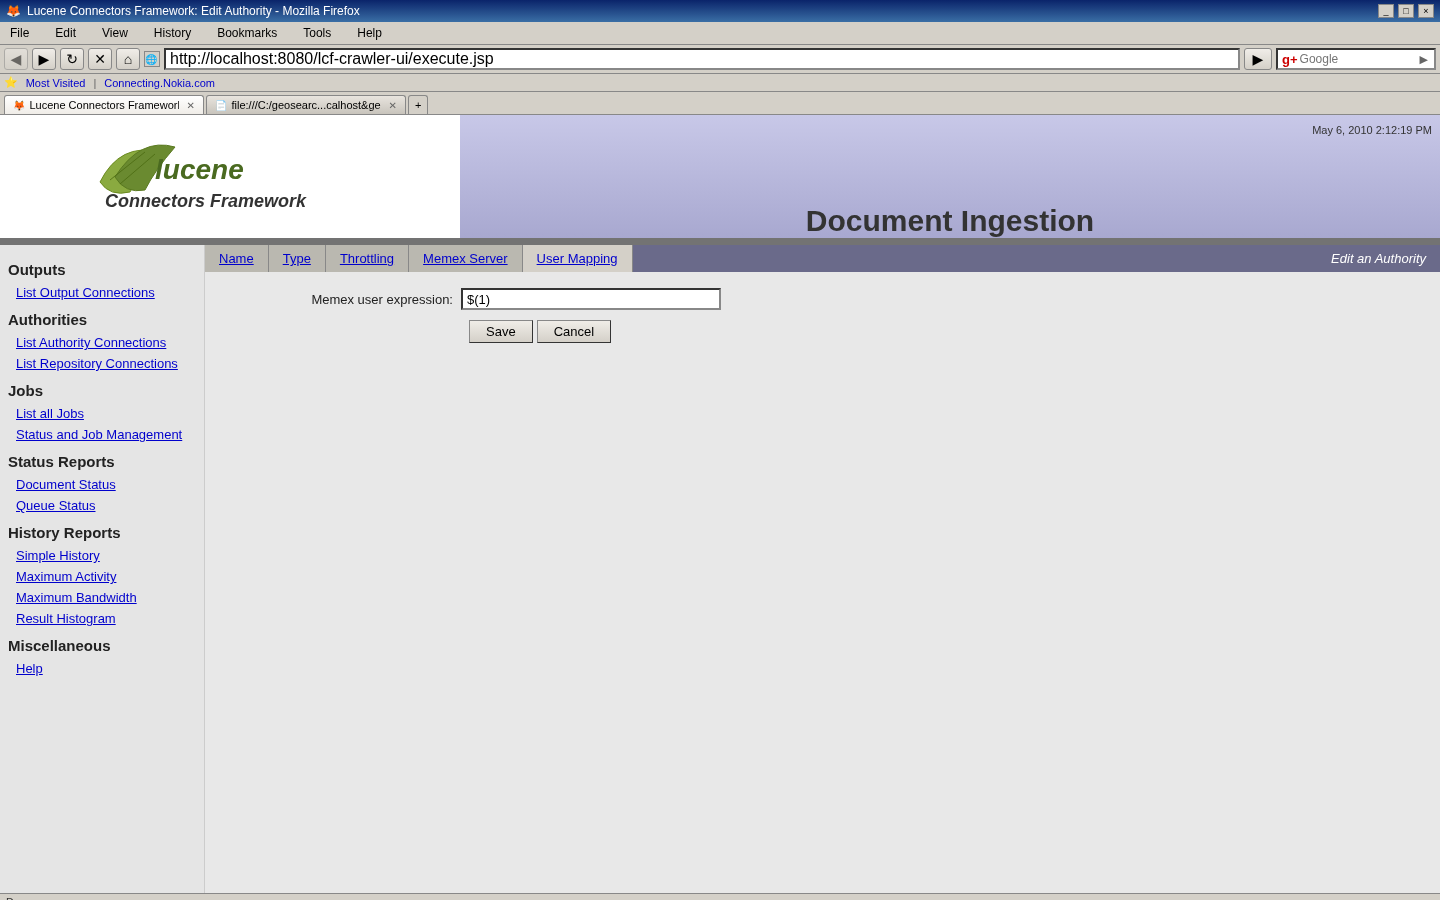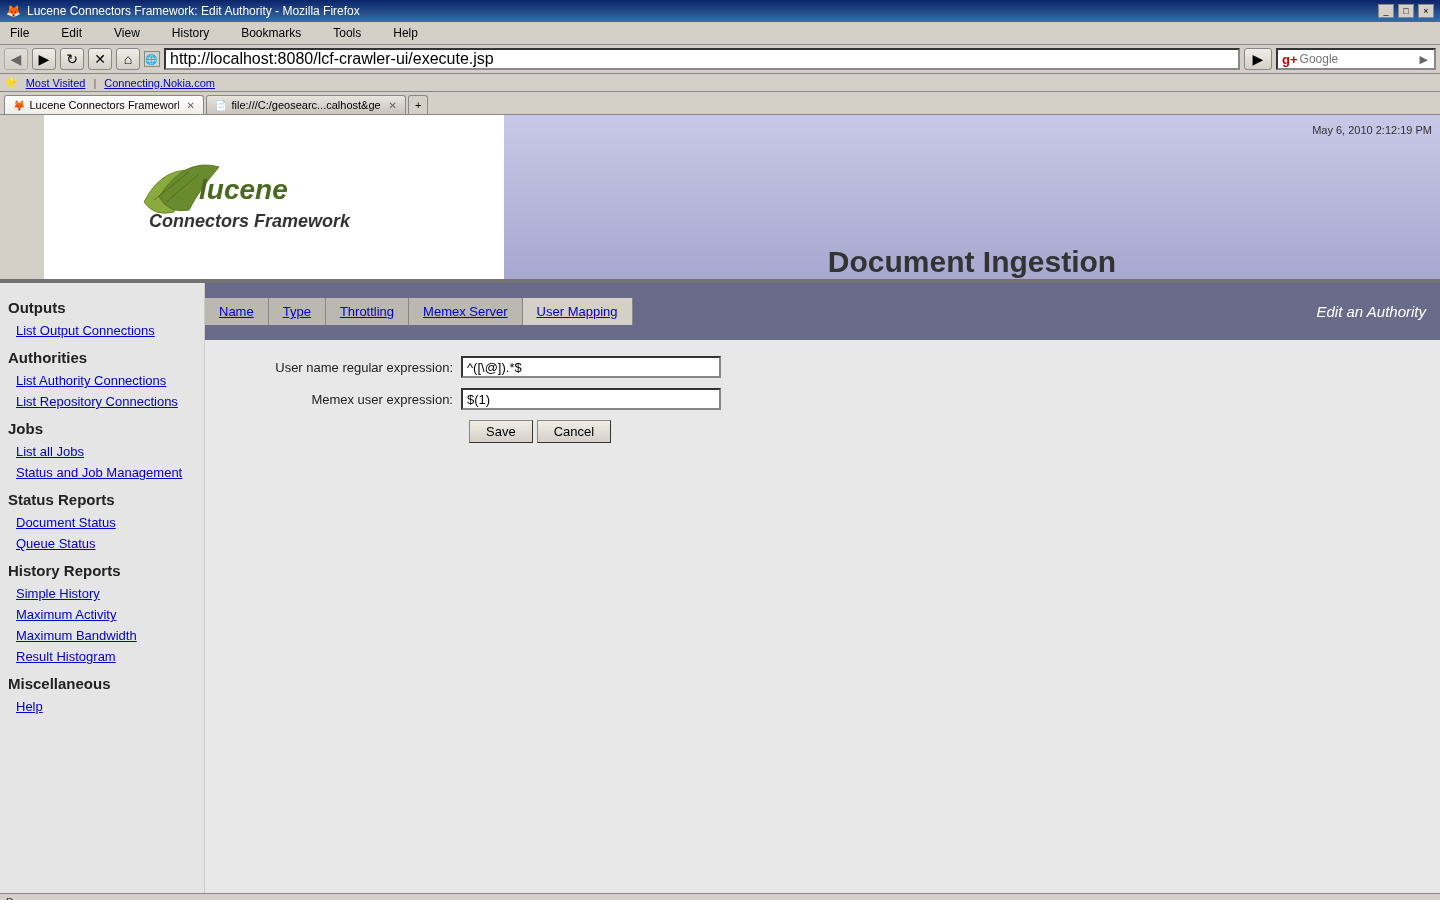--- a/index.html
+++ b/index.html
@@ -25,21 +25,21 @@
       width: 16px; height: 14px;
       font-size: 9px;
       display: flex; align-items: center; justify-content: center;
       cursor: pointer;
     }
 
     .menu-bar {
       background: #d4d0c8;
       border-bottom: 1px solid #888;
       display: flex;
-      gap: 20px;
+      gap: 14px;
       padding: 2px 4px;
       font-size: 12px;
     }
     .menu-item { padding: 2px 6px; cursor: pointer; }
 
     .nav-bar {
       background: #d4d0c8;
       display: flex;
       align-items: center;
       padding: 3px 4px;
@@ -94,21 +94,21 @@
 
     .bookmarks-bar {
       background: #d4d0c8;
       display: flex;
       align-items: center;
       padding: 2px 4px;
       gap: 8px;
       border-bottom: 1px solid #888;
       font-size: 12px;
     }
-    .bookmark-item { cursor: pointer; color: #0000cc; text-decoration: underline; font-size: 11px; }
+    .bookmark-item { cursor: pointer; color: #0000cc; font-size: 11px; }
 
     .tabs-bar {
       background: #d4d0c8;
       display: flex;
       align-items: flex-end;
       padding: 3px 4px 0;
       border-bottom: 1px solid #888;
       gap: 2px;
       font-size: 11px;
     }
@@ -144,23 +144,22 @@
     .browser-content {
       display: flex;
       flex-direction: column;
       height: calc(900px - 22px - 24px - 28px - 22px - 26px);
       overflow: hidden;
     }
 
     
     .page-header {
       display: flex;
-      height: 168px;
-      border-bottom: 4px solid #737373;
-      padding-left: 44px;
+      height: 130px;
+      border-bottom: 7px solid #737373;
     }
     .logo-area {
       width: 460px;
       background: white;
       display: flex;
       align-items: center;
       justify-content: center;
       padding: 20px;
       flex-shrink: 0;
     }
@@ -237,22 +236,22 @@
     }
     .panel-tab.active {
       background: #d4d0c8;
       font-weight: normal;
     }
     .panel-tab:not(.active) {
       background: #bab8b0;
     }
     .panel-label {
       color: white;
-      font-size: 15px;
-      padding: 20px 14px;
+      font-size: 13px;
+      padding: 6px 14px;
       font-style: italic;
     }
 
     .panel-body {
       padding: 16px;
       background: #e8e8e8;
     }
     .form-row {
       display: flex;
       align-items: center;
@@ -440,24 +439,20 @@
           <div class="panel-tab">Type</div>
           <div class="panel-tab">Throttling</div>
           <div class="panel-tab">Memex Server</div>
           <div class="panel-tab active">User Mapping</div>
         </div>
         <div class="panel-label">Edit an Authority</div>
       </div>
 
       <div class="panel-body">
         <div class="form-row">
-          <label class="form-label">User name regular expression:</label>
-          <input class="form-input" type="text" value="^([\@]).*$" style="">
-        </div>
-        <div class="form-row">
           <label class="form-label">Memex user expression:</label>
           <input class="form-input" type="text" value="$(1)" style="">
         </div>
         <div class="btn-row">
           <button class="btn">Save</button>
           <button class="btn">Cancel</button>
         </div>
       </div>
     </div>
   </div>

